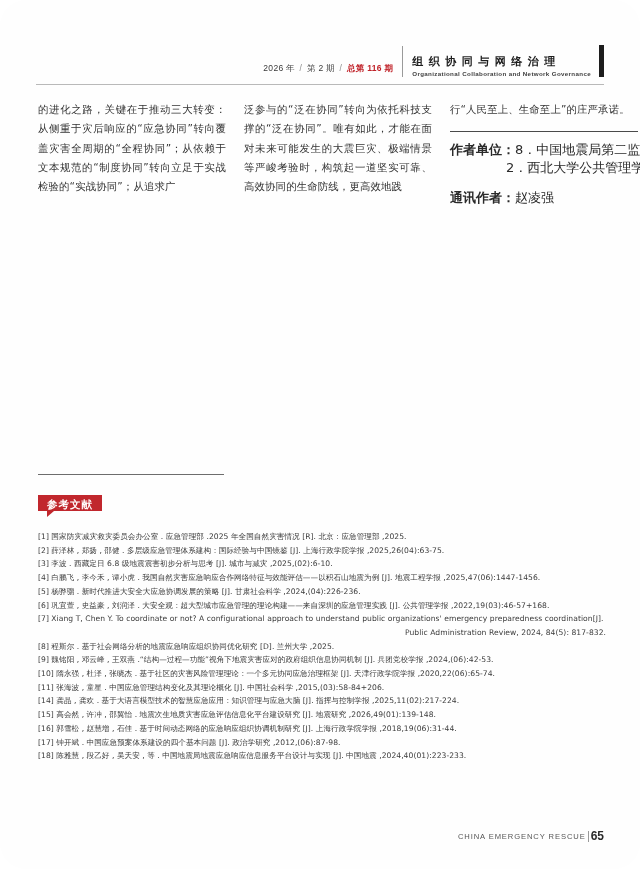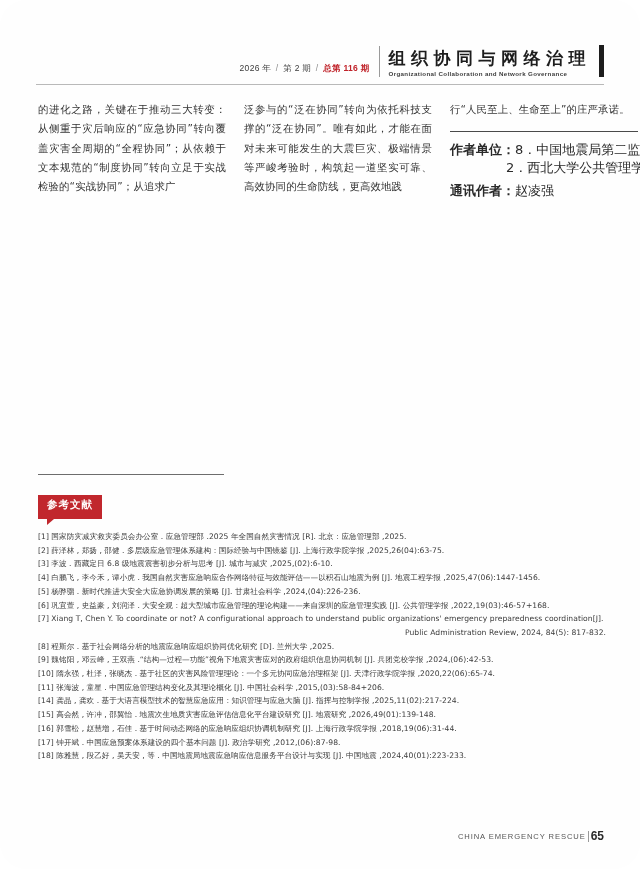--- a/index.html
+++ b/index.html
@@ -52,21 +52,21 @@
     margin: 2px 9px 1px 9px;
   }
   .runhead-titles {
     display: flex;
     flex-direction: column;
     align-items: flex-start;
     padding-bottom: 1px;
   }
   .runhead-cn {
     font-family: "DejaVu Sans", sans-serif;
-    font-size: 17px;
+    font-size: 11px;
     font-weight: bold;
     color: #1d1d1d;
     letter-spacing: 5.5px;
     line-height: 1.12;
     white-space: nowrap;
   }
   .runhead-en {
     font-size: 6.2px;
     font-weight: bold;
     color: #3d3d3d;
@@ -130,21 +130,21 @@
     color: #2a2a2a;
     display: flex;
   }
   .author-line .lbl {
     font-weight: bold;
     white-space: nowrap;
   }
   .author-line .val { white-space: nowrap; }
   .author-line.indent { padding-left: 56px; }
   .author-block { margin-top: 2px; }
-  .author-corr { margin-top: 5px; }
+  .author-corr { margin-top: 12px; }
 
   
   .ref-rule {
     position: absolute;
     top: 474px;
     left: 38px;
     width: 186px;
     height: 1px;
     background: #6d6d6d;
   }
@@ -156,21 +156,21 @@
   }
   .ref-badge {
     position: relative;
     display: inline-block;
     background: #c1272d;
     color: #ffffff;
     font-family: "DejaVu Sans", sans-serif;
     font-weight: bold;
     font-size: 10.5px;
     letter-spacing: 1px;
-    padding: 4px 9px 8px 9px;
+    padding: 4px 9px 0 9px;
     line-height: 1.1;
   }
   .ref-badge::after {
     content: "";
     position: absolute;
     left: 9px;
     bottom: -6px;
     width: 0;
     height: 0;
     border-left: 7px solid #c1272d;

